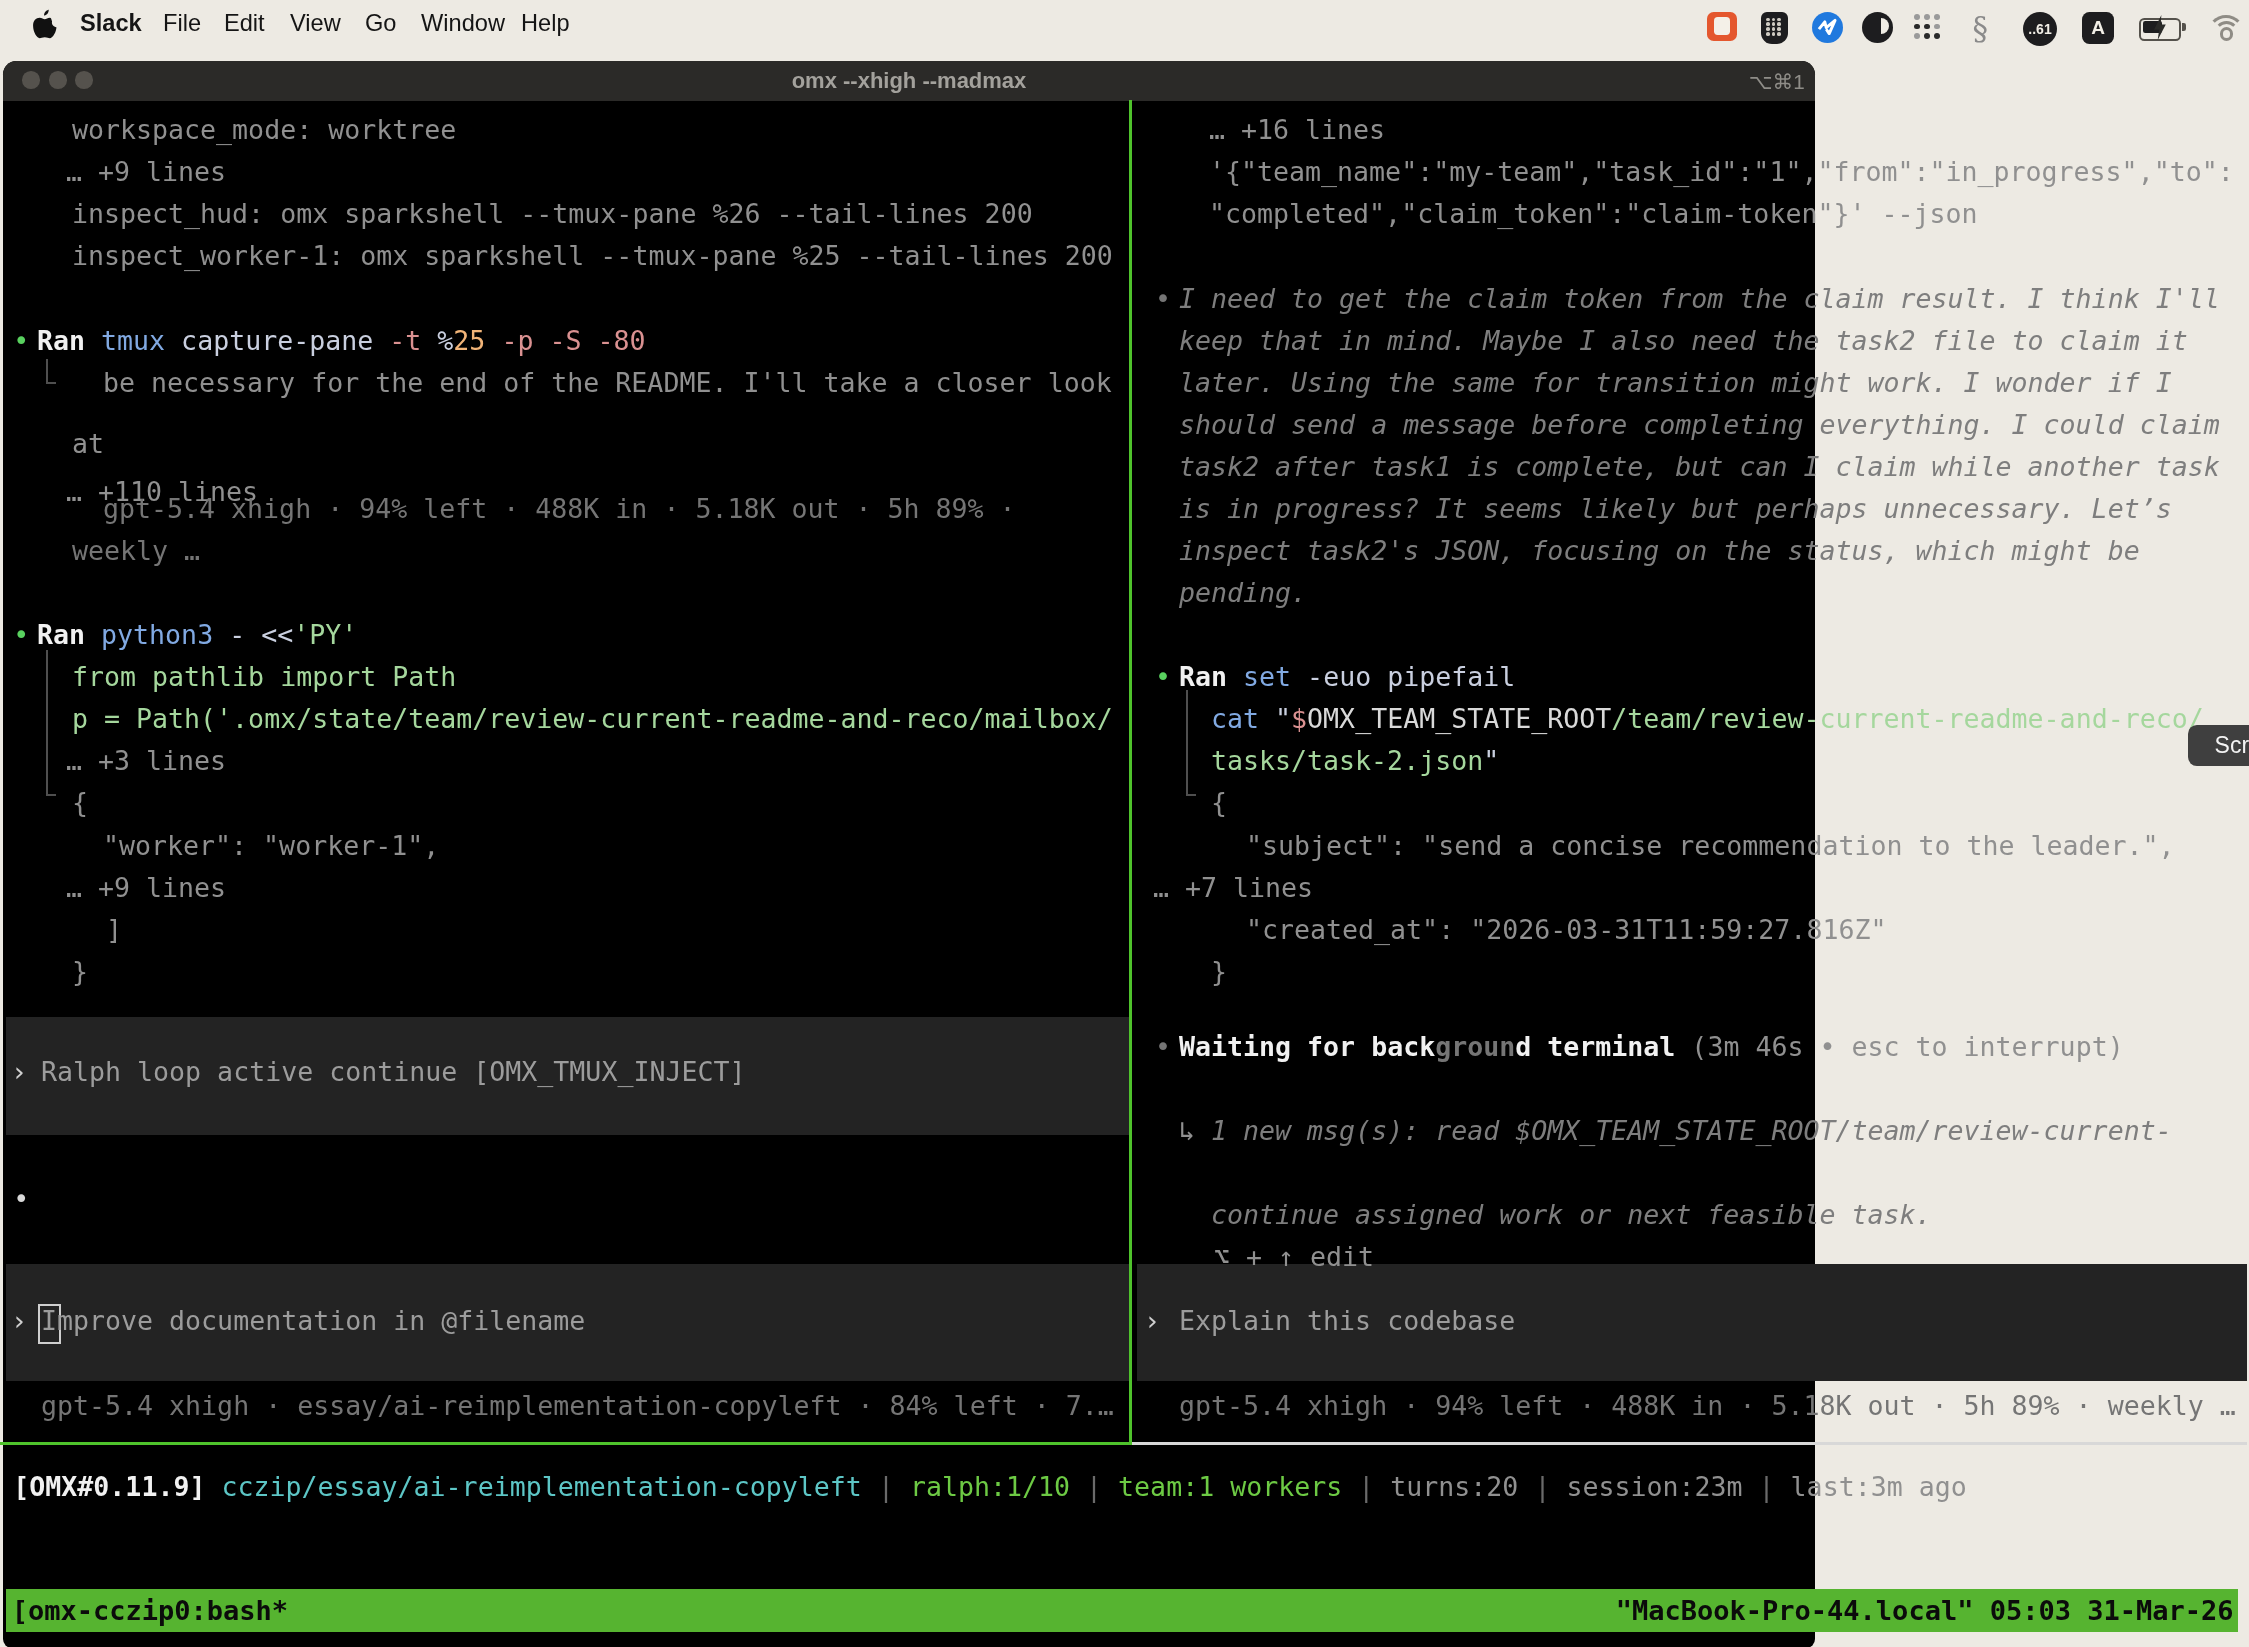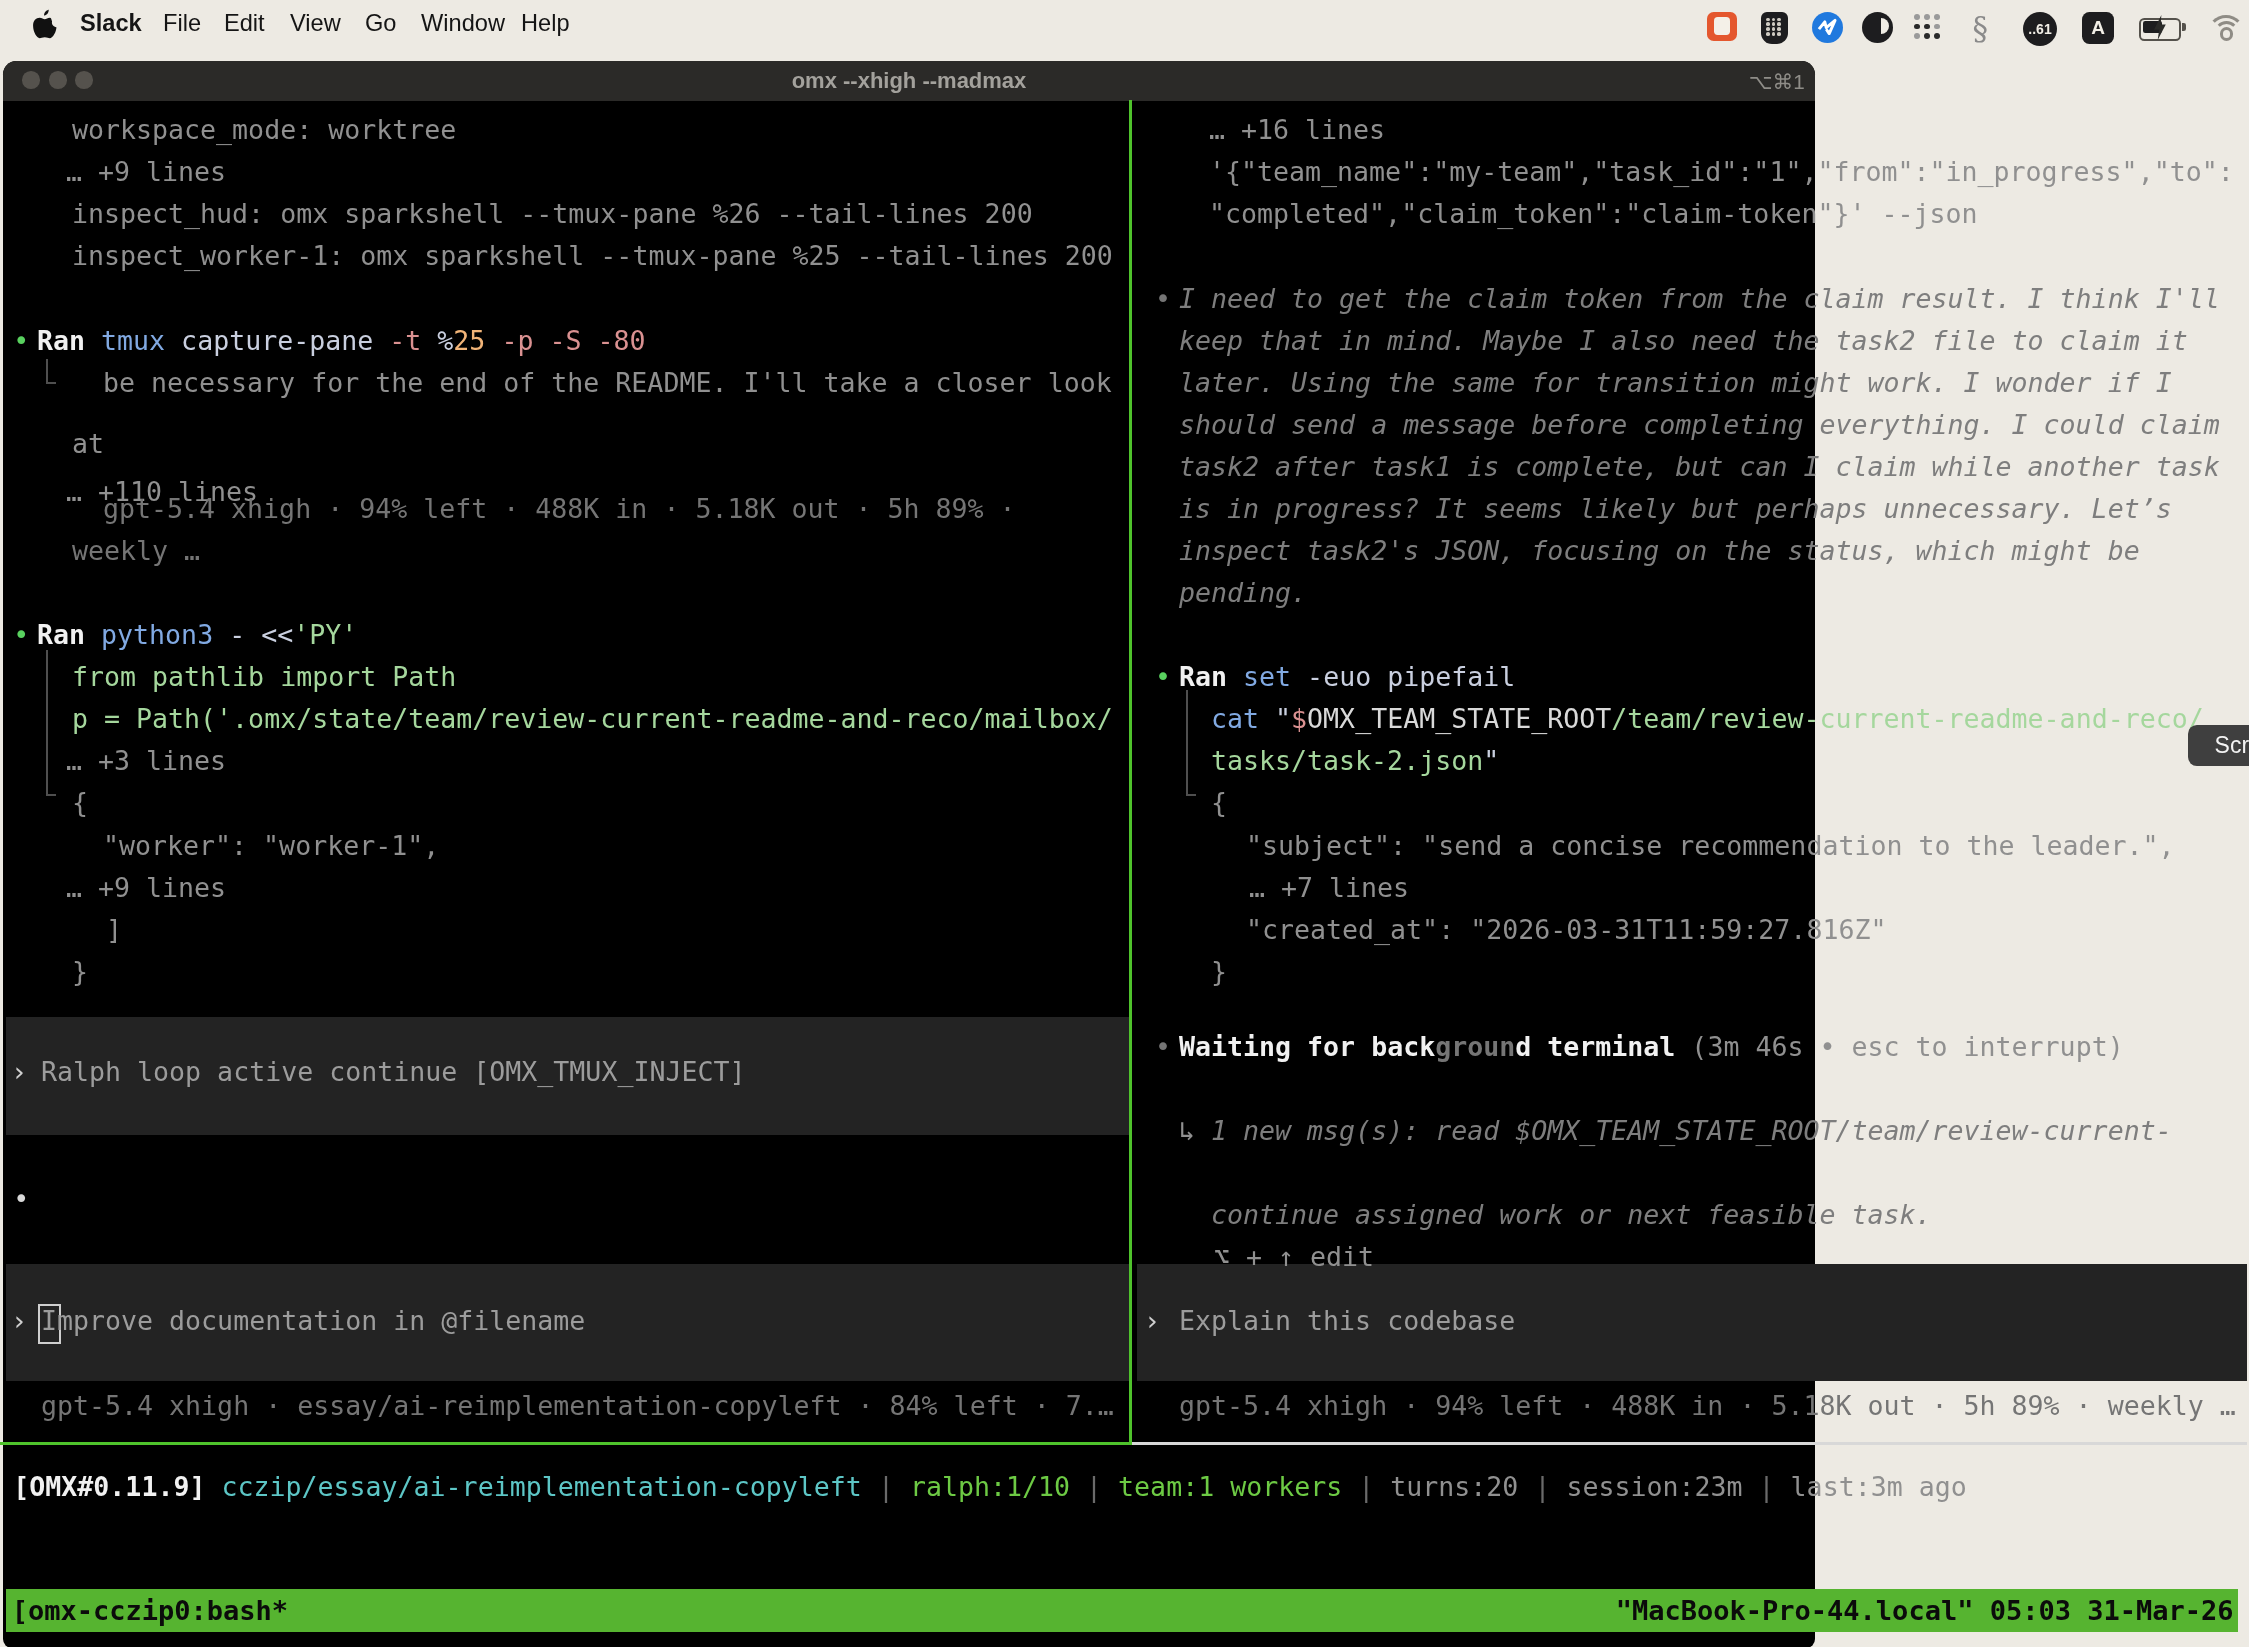--- a/index.html
+++ b/index.html
@@ -200,21 +200,21 @@
       <div class="run" style="left: 1179px; top: 446px;"><span style="color: var(--dim2); font-style: italic;">task2 after task1 is complete, but can I claim while another task</span></div>
       <div class="run" style="left: 1179px; top: 488px;"><span style="color: var(--dim2); font-style: italic;">is in progress? It seems likely but perhaps unnecessary. Let’s</span></div>
       <div class="run" style="left: 1179px; top: 530px;"><span style="color: var(--dim2); font-style: italic;">inspect task2's JSON, focusing on the status, which might be</span></div>
       <div class="run" style="left: 1179px; top: 572px;"><span style="color: var(--dim2); font-style: italic;">pending.</span></div>
       <div class="run" style="left: 1155px; top: 656px;"><span style="color: var(--bullet_green);">•</span></div>
       <div class="run" style="left: 1179px; top: 656px;"><span style="color: var(--white); font-weight: bold;">Ran</span><span style="color: var(--gray);"> </span><span style="color: var(--blue);">set</span><span style="color: var(--peri);"> -euo pipefail</span></div>
       <div class="run" style="left: 1211px; top: 698px;"><span style="color: var(--blue);">cat</span><span style="color: var(--gray);"> </span><span style="color: var(--peri);">"</span><span style="color: var(--salmon);">$</span><span style="color: var(--light);">OMX_TEAM_STATE_ROOT</span><span style="color: var(--green);">/team/review-current-readme-and-reco/</span></div>
       <div class="run" style="left: 1211px; top: 740px;"><span style="color: var(--green);">tasks/task-2.json</span><span style="color: var(--peri);">"</span></div>
       <div class="run" style="left: 1211px; top: 782px;"><span style="color: var(--gray);">{</span></div>
       <div class="run" style="left: 1246px; top: 825px;"><span style="color: var(--gray);">"subject": "send a concise recommendation to the leader.",</span></div>
-      <div class="run" style="left: 1249px; top: 867px;"><span style="color: var(--gray);">… +7 lines</span></div>
+      <div class="run" style="left: 1153px; top: 867px;"><span style="color: var(--gray);">… +7 lines</span></div>
       <div class="run" style="left: 1246px; top: 909px;"><span style="color: var(--gray);">"created_at": "2026-03-31T11:59:27.816Z"</span></div>
       <div class="run" style="left: 1211px; top: 951px;"><span style="color: var(--gray);">}</span></div>
       <div class="run" style="left: 1155px; top: 1026px;"><span style="color: var(--dim);">•</span></div>
       <div class="run" style="left: 1179px; top: 1026px;"><span style="color: var(--white); font-weight: bold;">Waiting for back</span><span style="color: var(--dim); font-weight: bold;">groun</span><span style="color: var(--white); font-weight: bold;">d terminal</span><span style="color: var(--gray);"> (3m 46s • esc to interrupt)</span></div>
       <div class="run" style="left: 1179px; top: 1110px;"><span style="color: var(--gray);">↳ </span><span style="color: var(--dim2); font-style: italic;">1 new msg(s): read $OMX_TEAM_STATE_ROOT/team/review-current-</span></div>
       <div class="run" style="left: 1211px; top: 1194px;"><span style="color: var(--dim2); font-style: italic;">continue assigned work or next feasible task.</span></div>
       <div class="run" style="left: 1214px; top: 1236px;"><span style="color: var(--gray);">⌥ + ↑ edit</span></div>
       <div class="run" style="left: 1144px; top: 1300px;"><span style="color: var(--chev);">›</span></div>
       <div class="run" style="left: 1179px; top: 1300px;"><span style="color: var(--banner_text);">Explain this codebase</span></div>
       <div class="run" style="left: 1179px; top: 1385px;"><span style="color: var(--dim);">gpt-5.4 xhigh · 94% left · 488K in · 5.18K out · 5h 89% · weekly …</span></div>

